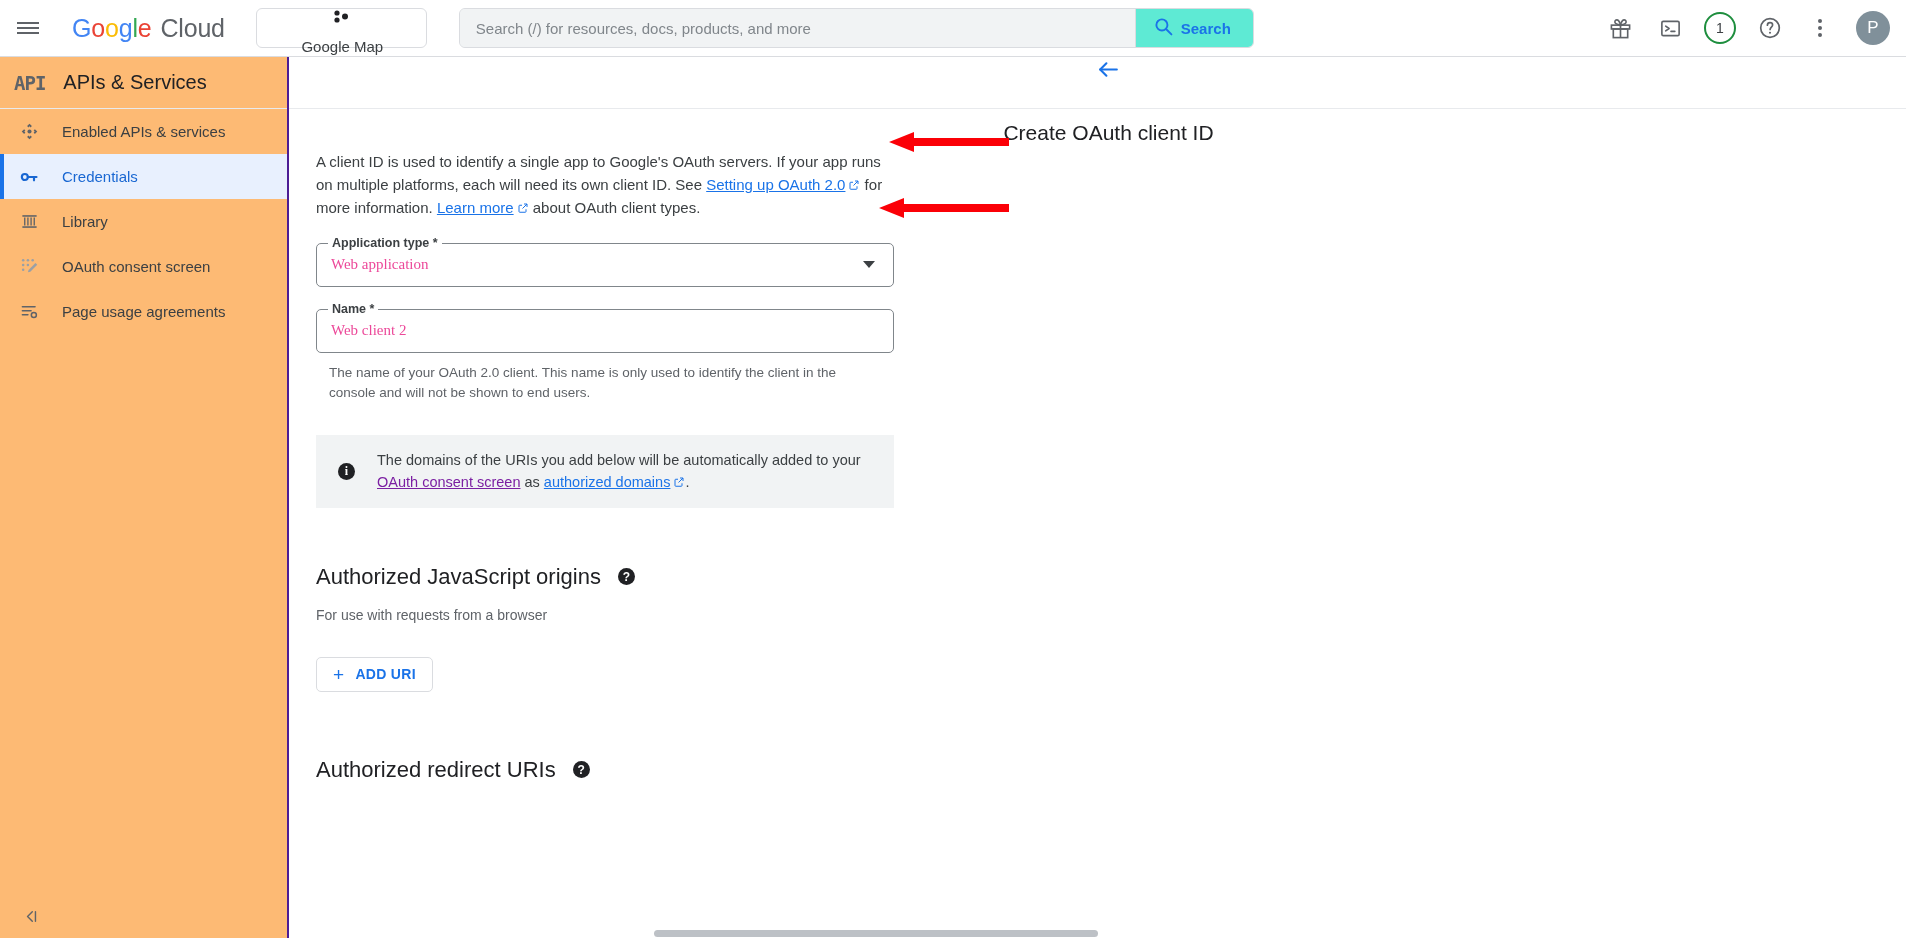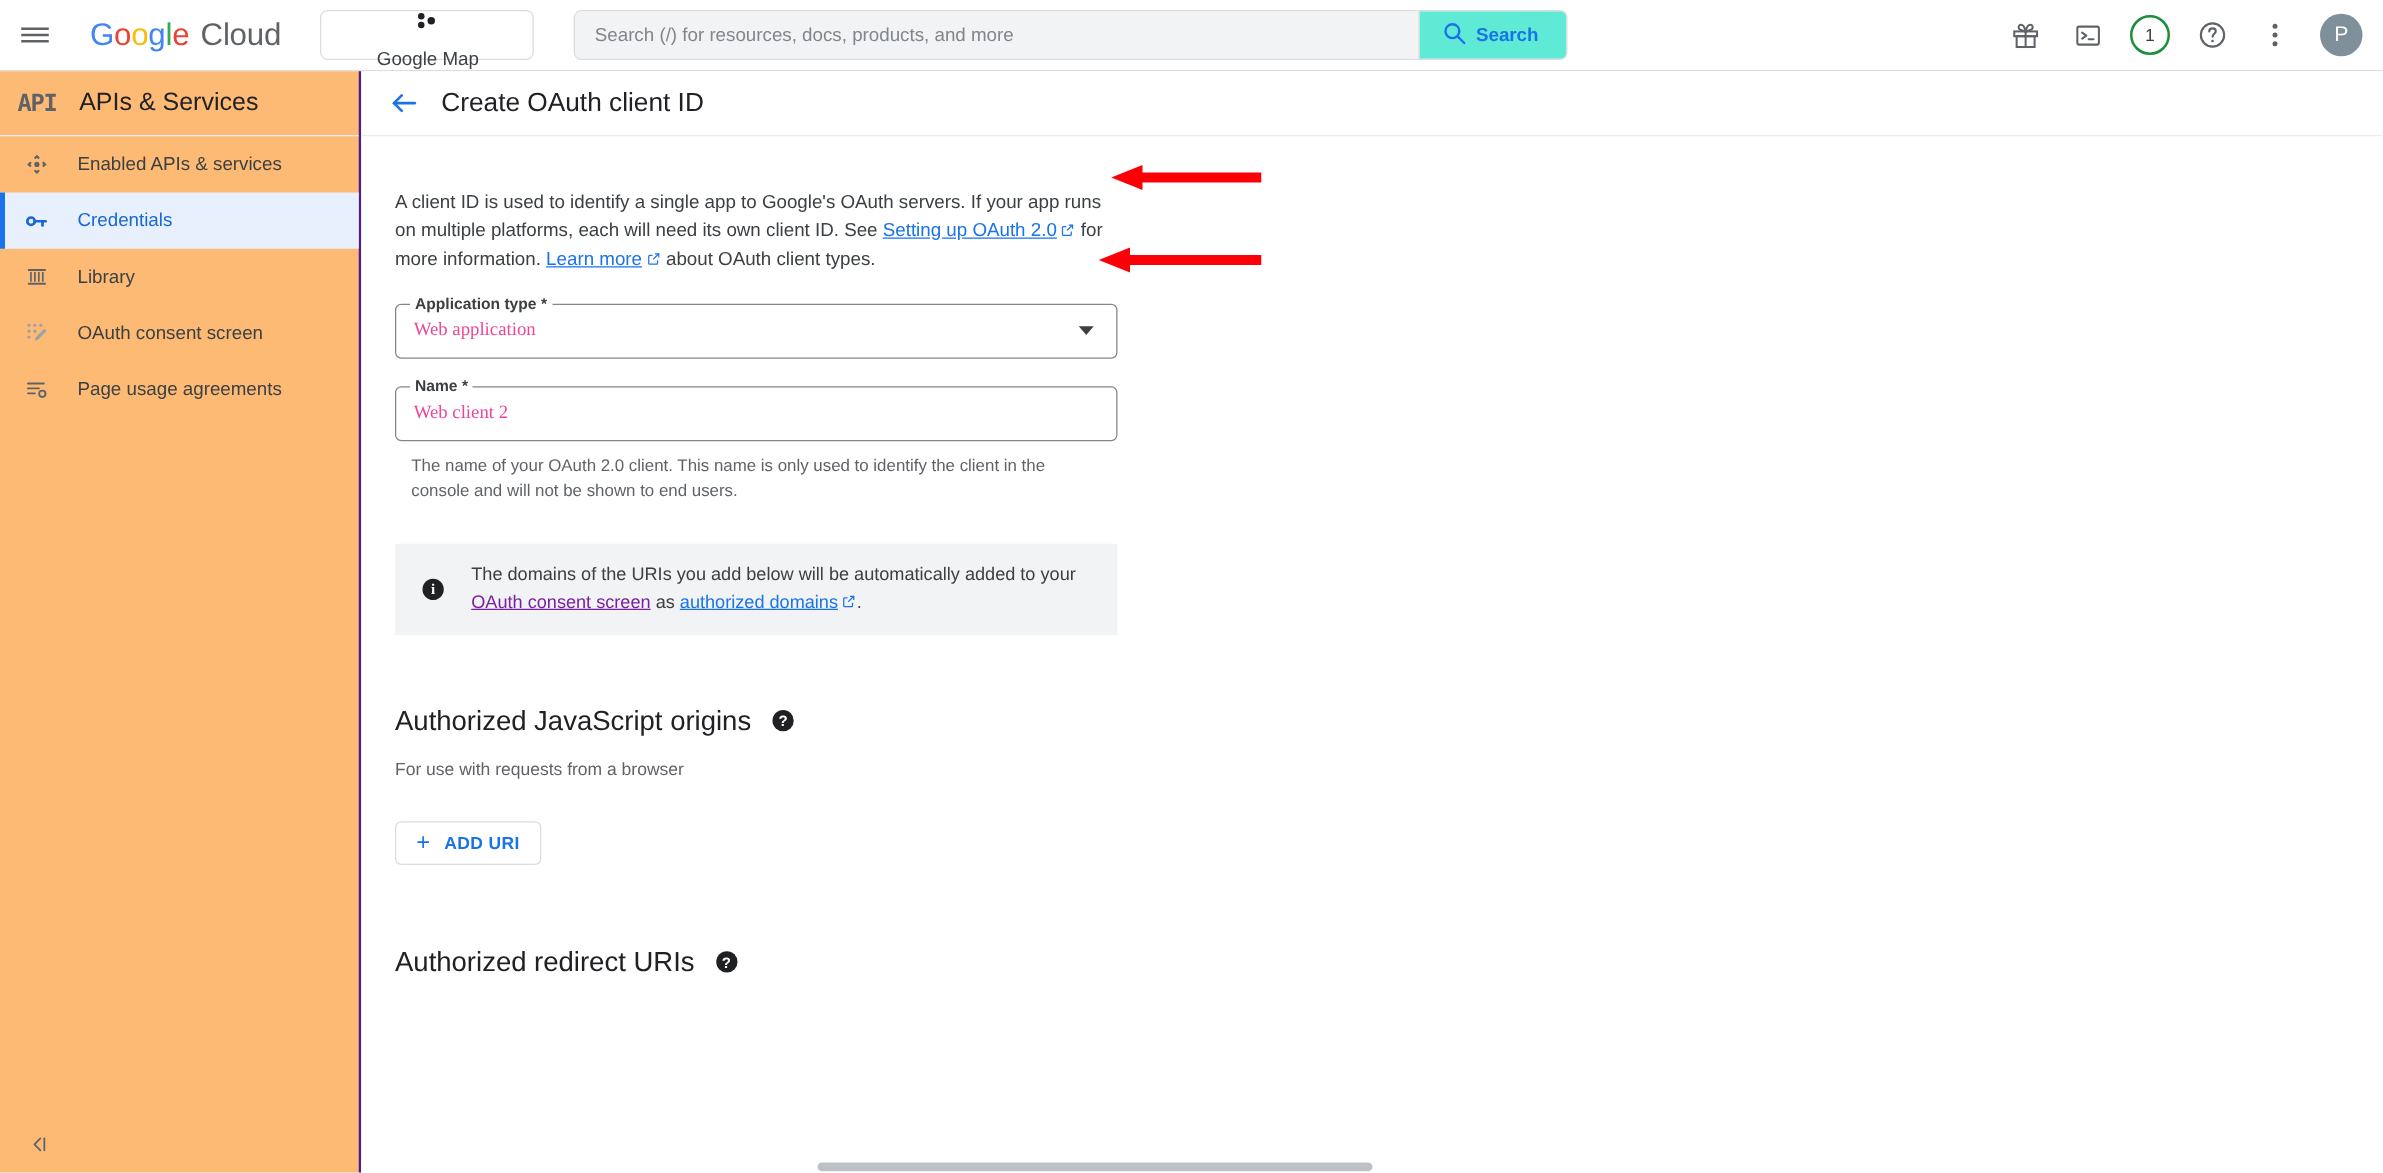--- a/index.html
+++ b/index.html
@@ -161,22 +161,23 @@
   
   #main {
     position: absolute; top: 57px; left: 289px;
     width: 1617px; height: 881px;
     background: #fff;
     overflow: hidden;
   }
   #main-header {
     height: 52px;
     display: flex; align-items: center;
-    gap: 17px; padding-left: 22px;
+    gap: 39px; padding-left: 22px;
     border-bottom: 1px solid #e8eaed;
+    flex-direction: column;
   }
   #back-arrow { cursor: pointer; color:#1a73e8; display:flex; }
   #page-title { font-size: 21px; color: #202124; }
 
   #content { padding: 42px 0 0 27px; position: relative; }
 
   #descr {
     font-size: 15px; color: #3c4043; line-height: 22.5px;
     width: 580px;
   }

